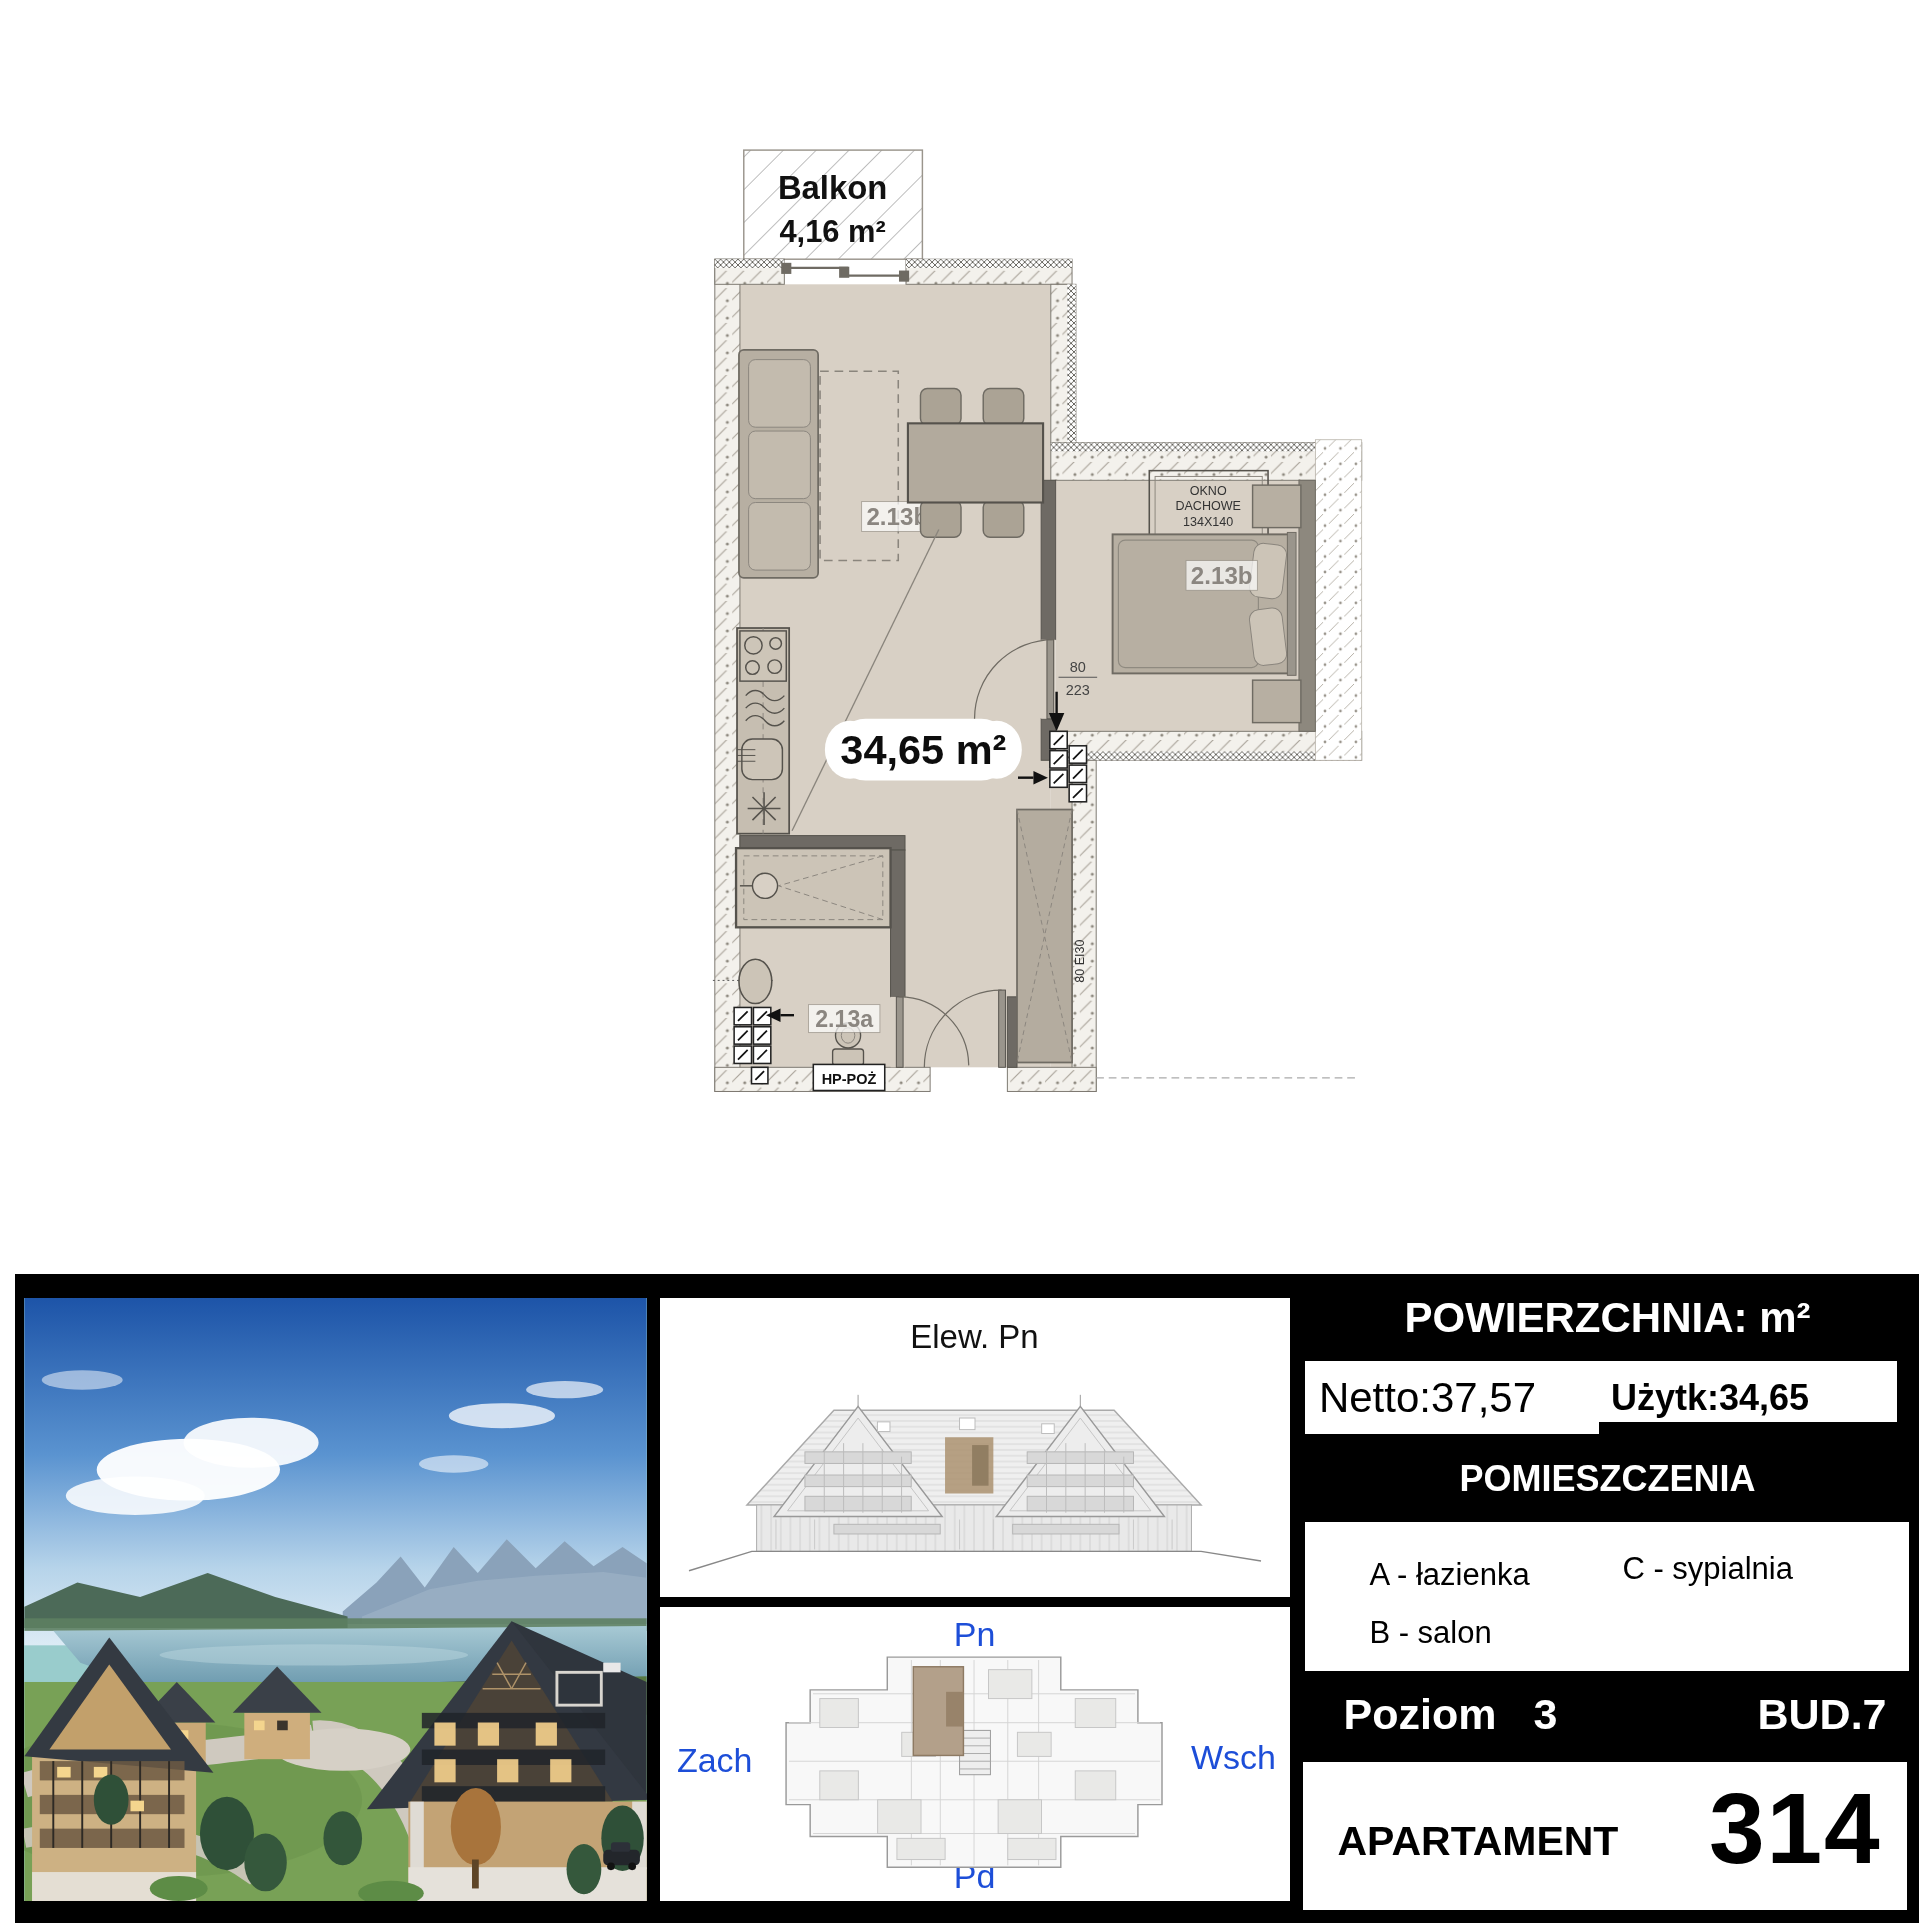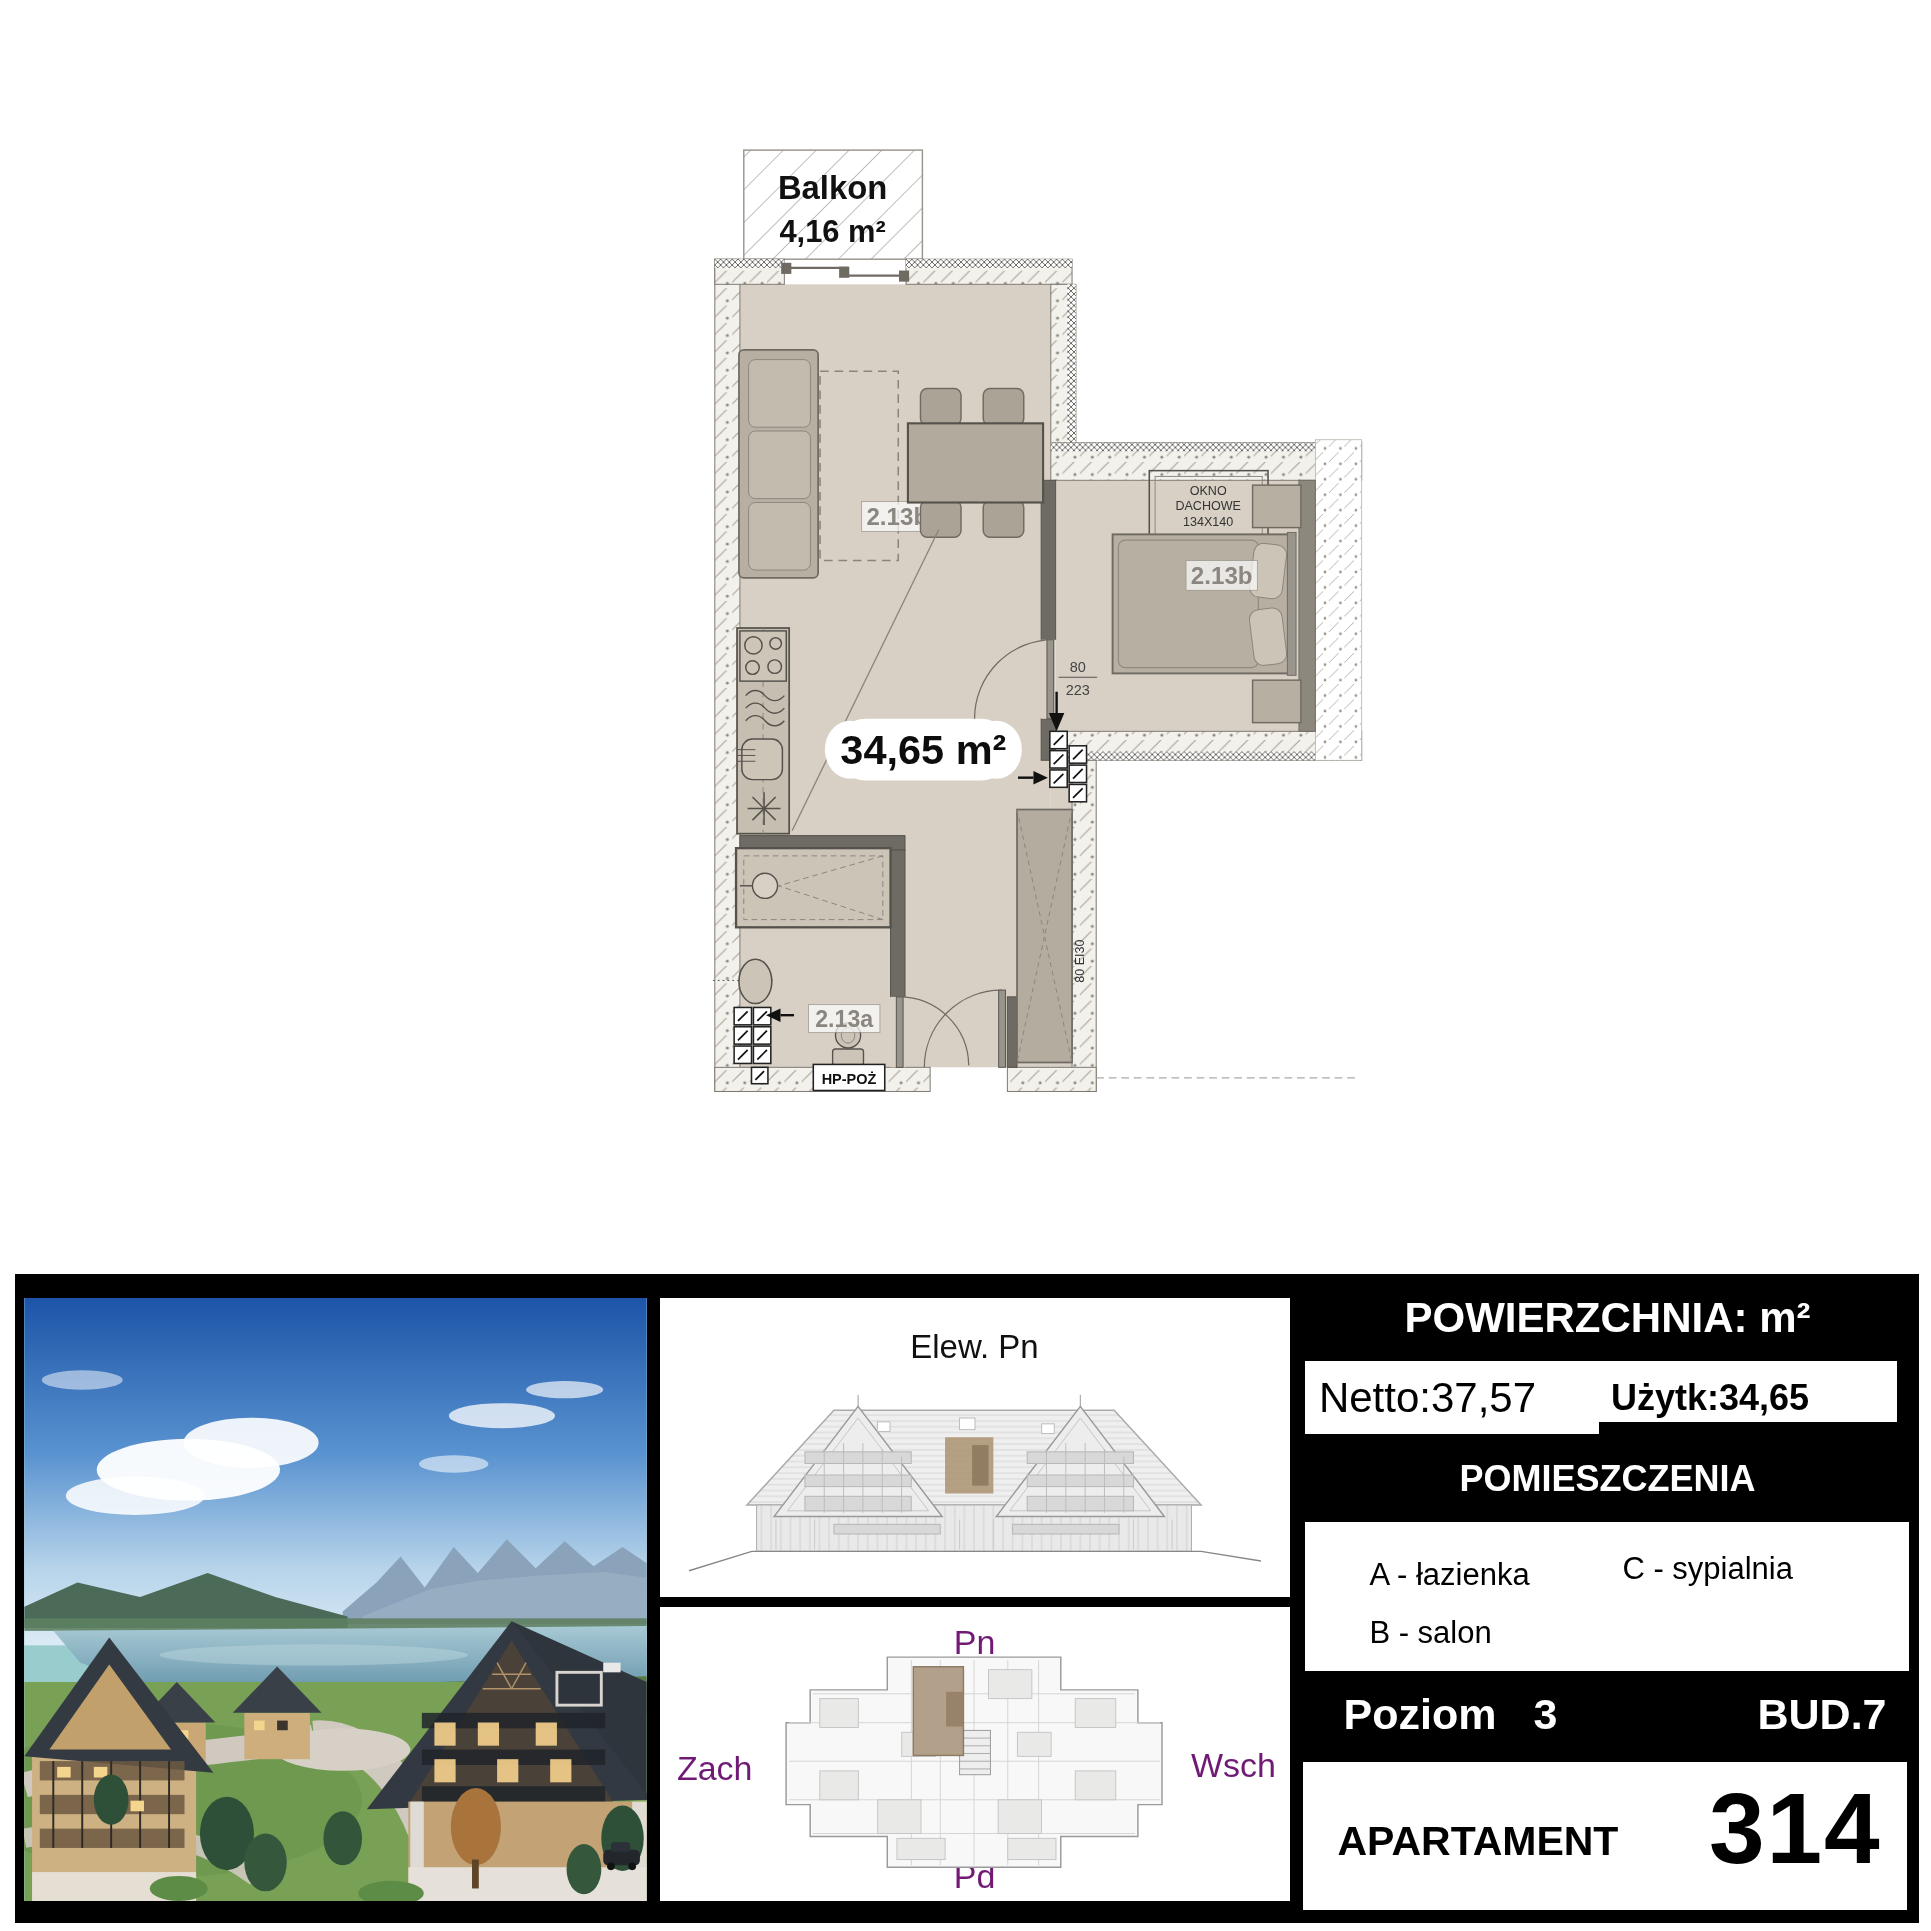--- a/index.html
+++ b/index.html
@@ -10,22 +10,22 @@
   #floorplan { position:absolute; left:541px; top:97px; width:869px; height:1091px; }
 
   
   #bottom { position:absolute; left:14.5px; top:1274px; width:1904px; height:649px; background:#000; }
   .panel { position:absolute; background:#fff; }
   #photo-panel { left:9.7px; top:24px; width:623px; height:603px; overflow:hidden; background:#9cc; }
   #elev-panel { left:645px; top:24px; width:630px; height:299px; }
   #site-panel { left:645px; top:333px; width:630px; height:294px; }
 
   .panel-title { position:absolute; width:100%; text-align:center; font-size:33px; color:#111; }
-  #elev-title { top:30px; }
-  .compass { position:absolute; font-size:34px; color:#701a75;margin-top:8px; }
+  #elev-title { top:20px; }
+  .compass { position:absolute; font-size:34px; color:#1d4ed8; }
   #site-n { top:7.7px; left:0; width:100%; text-align:center; }
   #site-s { bottom:5px; left:0; width:100%; text-align:center; }
   #site-w { left:17.4px; top:134px; }
   #site-e { right:13.5px; top:131px; }
 
   
   #info-col { position:absolute; left:1287px; top:11.6px; width:612px; height:628px; background:#000; }
   .blackbar { position:absolute; left:0; width:612px; background:#000; color:#fff; }
   #hdr-area { top:0; height:70px; font-size:42px; font-weight:bold; text-align:center; line-height:64px; }
   .whitebox { position:absolute; background:#fff; color:#000; }

